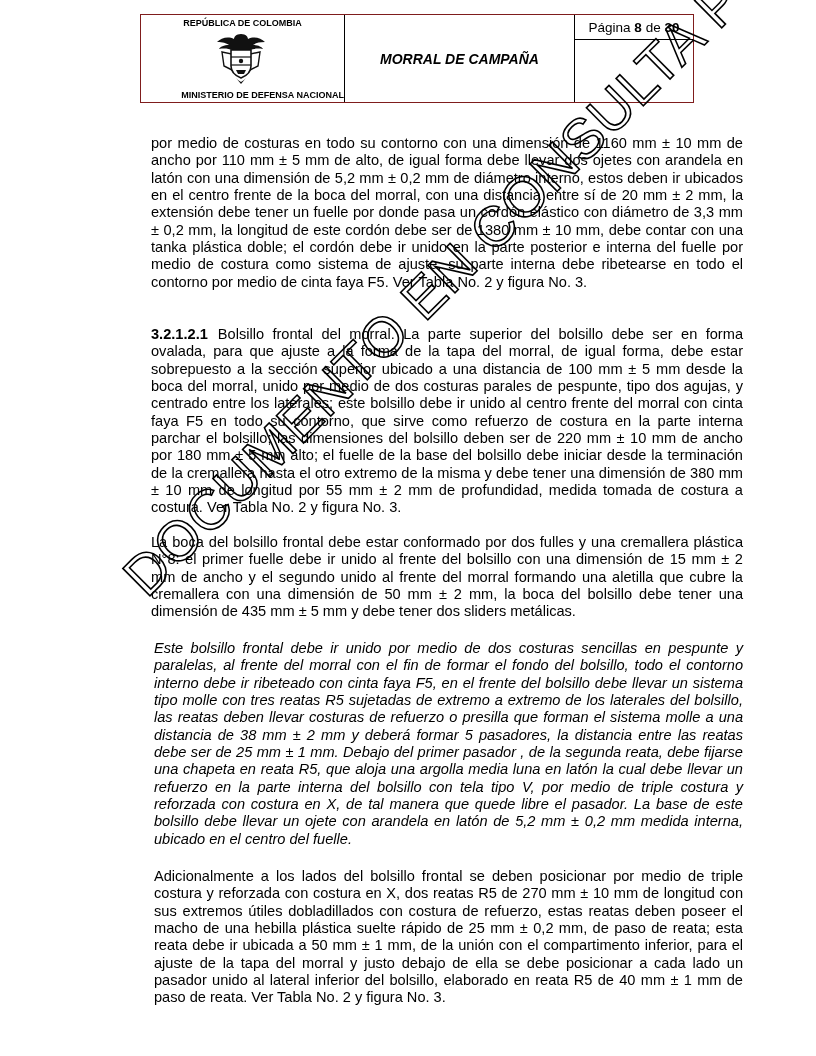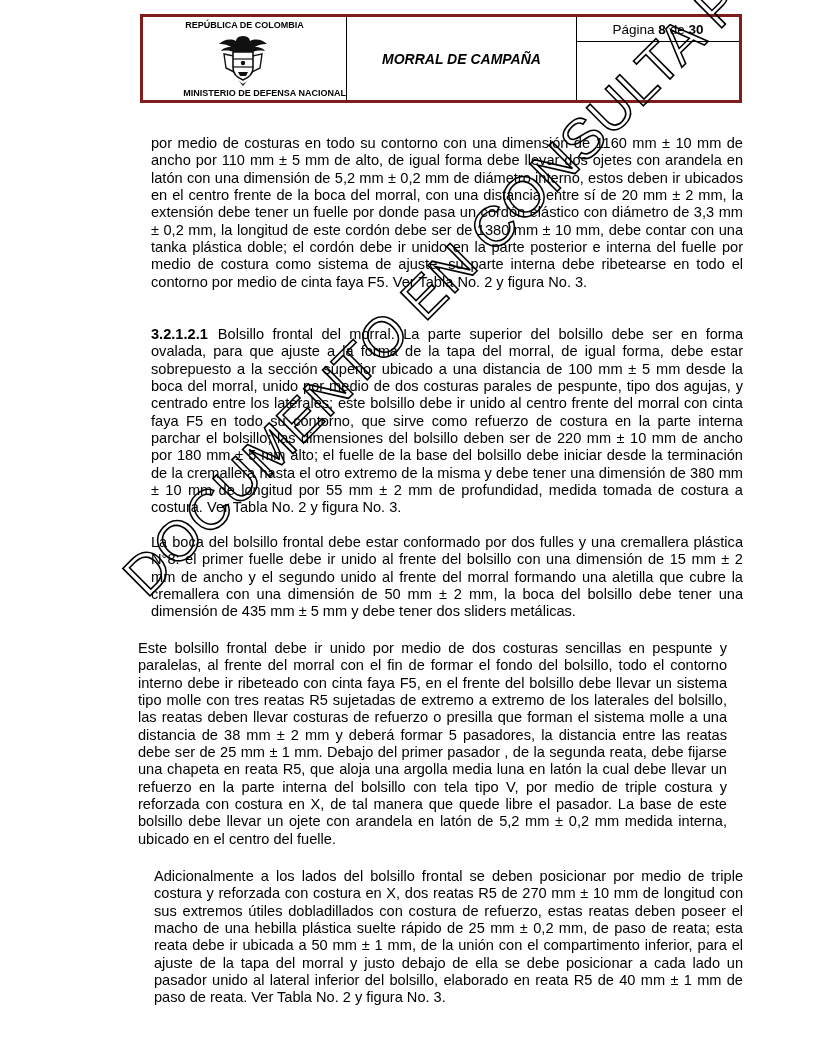--- a/index.html
+++ b/index.html
@@ -1,40 +1,40 @@
 <!DOCTYPE html>
 <html><head>
 <meta charset="utf-8">
 <style>
   html, body { margin: 0; padding: 0; background: #ffffff; }
   body { width: 816px; height: 1056px; position: relative; overflow: hidden; font-family: "Liberation Sans", sans-serif; color: #000; }
   .page { position: absolute; left: 0; top: 0; width: 816px; height: 1056px; }
 
   
-  .hdr { position: absolute; left: 140px; top: 14px; width: 602px; height: 89px; border: 3px solid #7f1d1d; box-sizing: border-box; display: flex; }
+  .hdr { position: absolute; left: 140px; top: 14px; width: 554px; height: 89px; border: 1px solid #7f1d1d; box-sizing: border-box; display: flex; }
   .hdr-left { width: 203px; border-right: 1px solid #000; position: relative; }
   .hdr-mid { width: 229px; border-right: 1px solid #000; display: flex; align-items: center; justify-content: center; font-style: italic; }
   .hdr-right { flex: 1; display: flex; flex-direction: column; }
   .hdr-right .cell { display: flex; align-items: center; justify-content: center; font-size: 13.5px; }
   .hdr-right .c1 { height: 31px; border-bottom: 1px solid #000; font-weight: bold; }
   .hdr-right .c2 { height: 24px; border-bottom: 1px solid #000; }
   .hdr-right .c3 { flex: 1; }
   .rep { position: absolute; top: 3px; left: 0; width: 100%; text-align: center; font-size: 9px; font-weight: bold; }
   .min { position: absolute; bottom: 2px; left: 0; width: 100%; text-align: right; font-size: 9px; font-weight: bold; }
   .crest { position: absolute; left: 73px; top: 15px; width: 54px; height: 56px; }
   .title { font-size: 14px; font-weight: bold; }
   b { font-weight: bold; }
 
   
   .body { position: absolute; left: 135px; width: 592px; font-size: 14.6px; line-height: 17.35px; text-align: justify; }
   .p { margin: 16px; }
   .p1 { top: 119px; }
   .p2 { top: 310px; }
   .p3 { top: 518px; }
-  .p4 { top: 624px; left: 122px; width: 589px; }
+  .p4 { top: 624px; left: 138px; width: 589px; font-style: italic; }
   .p5 { top: 852px; left: 138px; width: 589px; }
   .sec-num { font-weight: bold; margin-right: 10px; }
 
   
   .wm { position: absolute; left: 110px; top: 562px; width: 840px; transform-origin: 0 0; transform: rotate(-44.8deg); font-size: 56px; font-family: "Liberation Sans", sans-serif; color: transparent; -webkit-text-stroke: 1.6px #000; white-space: nowrap; letter-spacing: 1px; pointer-events: none; }
 </style>
 </head>
 <body>
 
 <div class="page">

